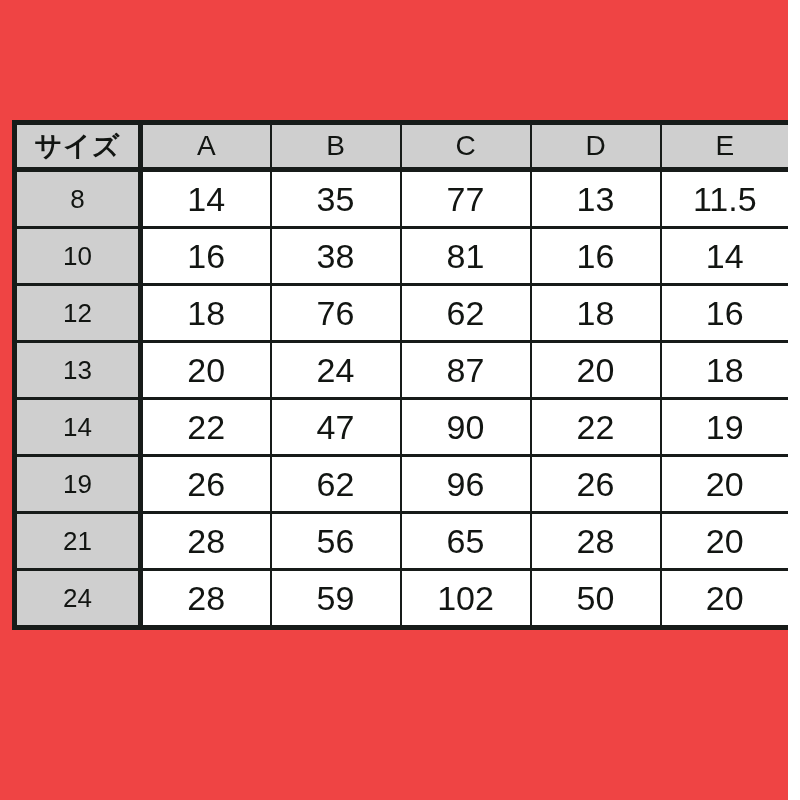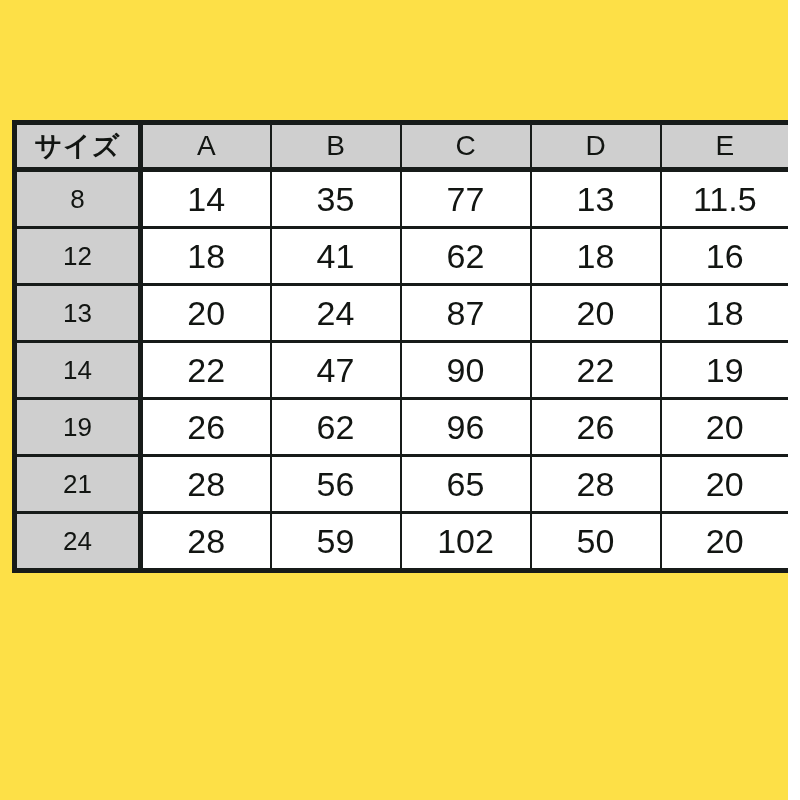--- a/index.html
+++ b/index.html
@@ -7,21 +7,21 @@
     padding: 0;
     width: 800px;
     height: 800px;
     background: #ffffff;
     font-family: "Liberation Sans", "DejaVu Sans", sans-serif;
   }
   .stage {
     position: relative;
     width: 788px;
     height: 800px;
-    background: #fde047;
+    background: #ef4444;
     overflow: hidden;
   }
   table.size-chart {
     position: absolute;
     left: 12px;
     top: 120px;
     width: 776px;
     border-collapse: collapse;
     table-layout: fixed;
     background: #ffffff;
@@ -96,23 +96,31 @@
     <tbody>
       <tr>
         <th class="size-cell">8</th>
         <td class="val-cell">14</td>
         <td class="val-cell">35</td>
         <td class="val-cell">77</td>
         <td class="val-cell">13</td>
         <td class="val-cell">11.5</td>
       </tr>
       <tr>
+        <th class="size-cell">10</th>
+        <td class="val-cell">16</td>
+        <td class="val-cell">38</td>
+        <td class="val-cell">81</td>
+        <td class="val-cell">16</td>
+        <td class="val-cell">14</td>
+      </tr>
+      <tr>
         <th class="size-cell">12</th>
         <td class="val-cell">18</td>
-        <td class="val-cell">41</td>
+        <td class="val-cell">76</td>
         <td class="val-cell">62</td>
         <td class="val-cell">18</td>
         <td class="val-cell">16</td>
       </tr>
       <tr>
         <th class="size-cell">13</th>
         <td class="val-cell">20</td>
         <td class="val-cell">24</td>
         <td class="val-cell">87</td>
         <td class="val-cell">20</td>

